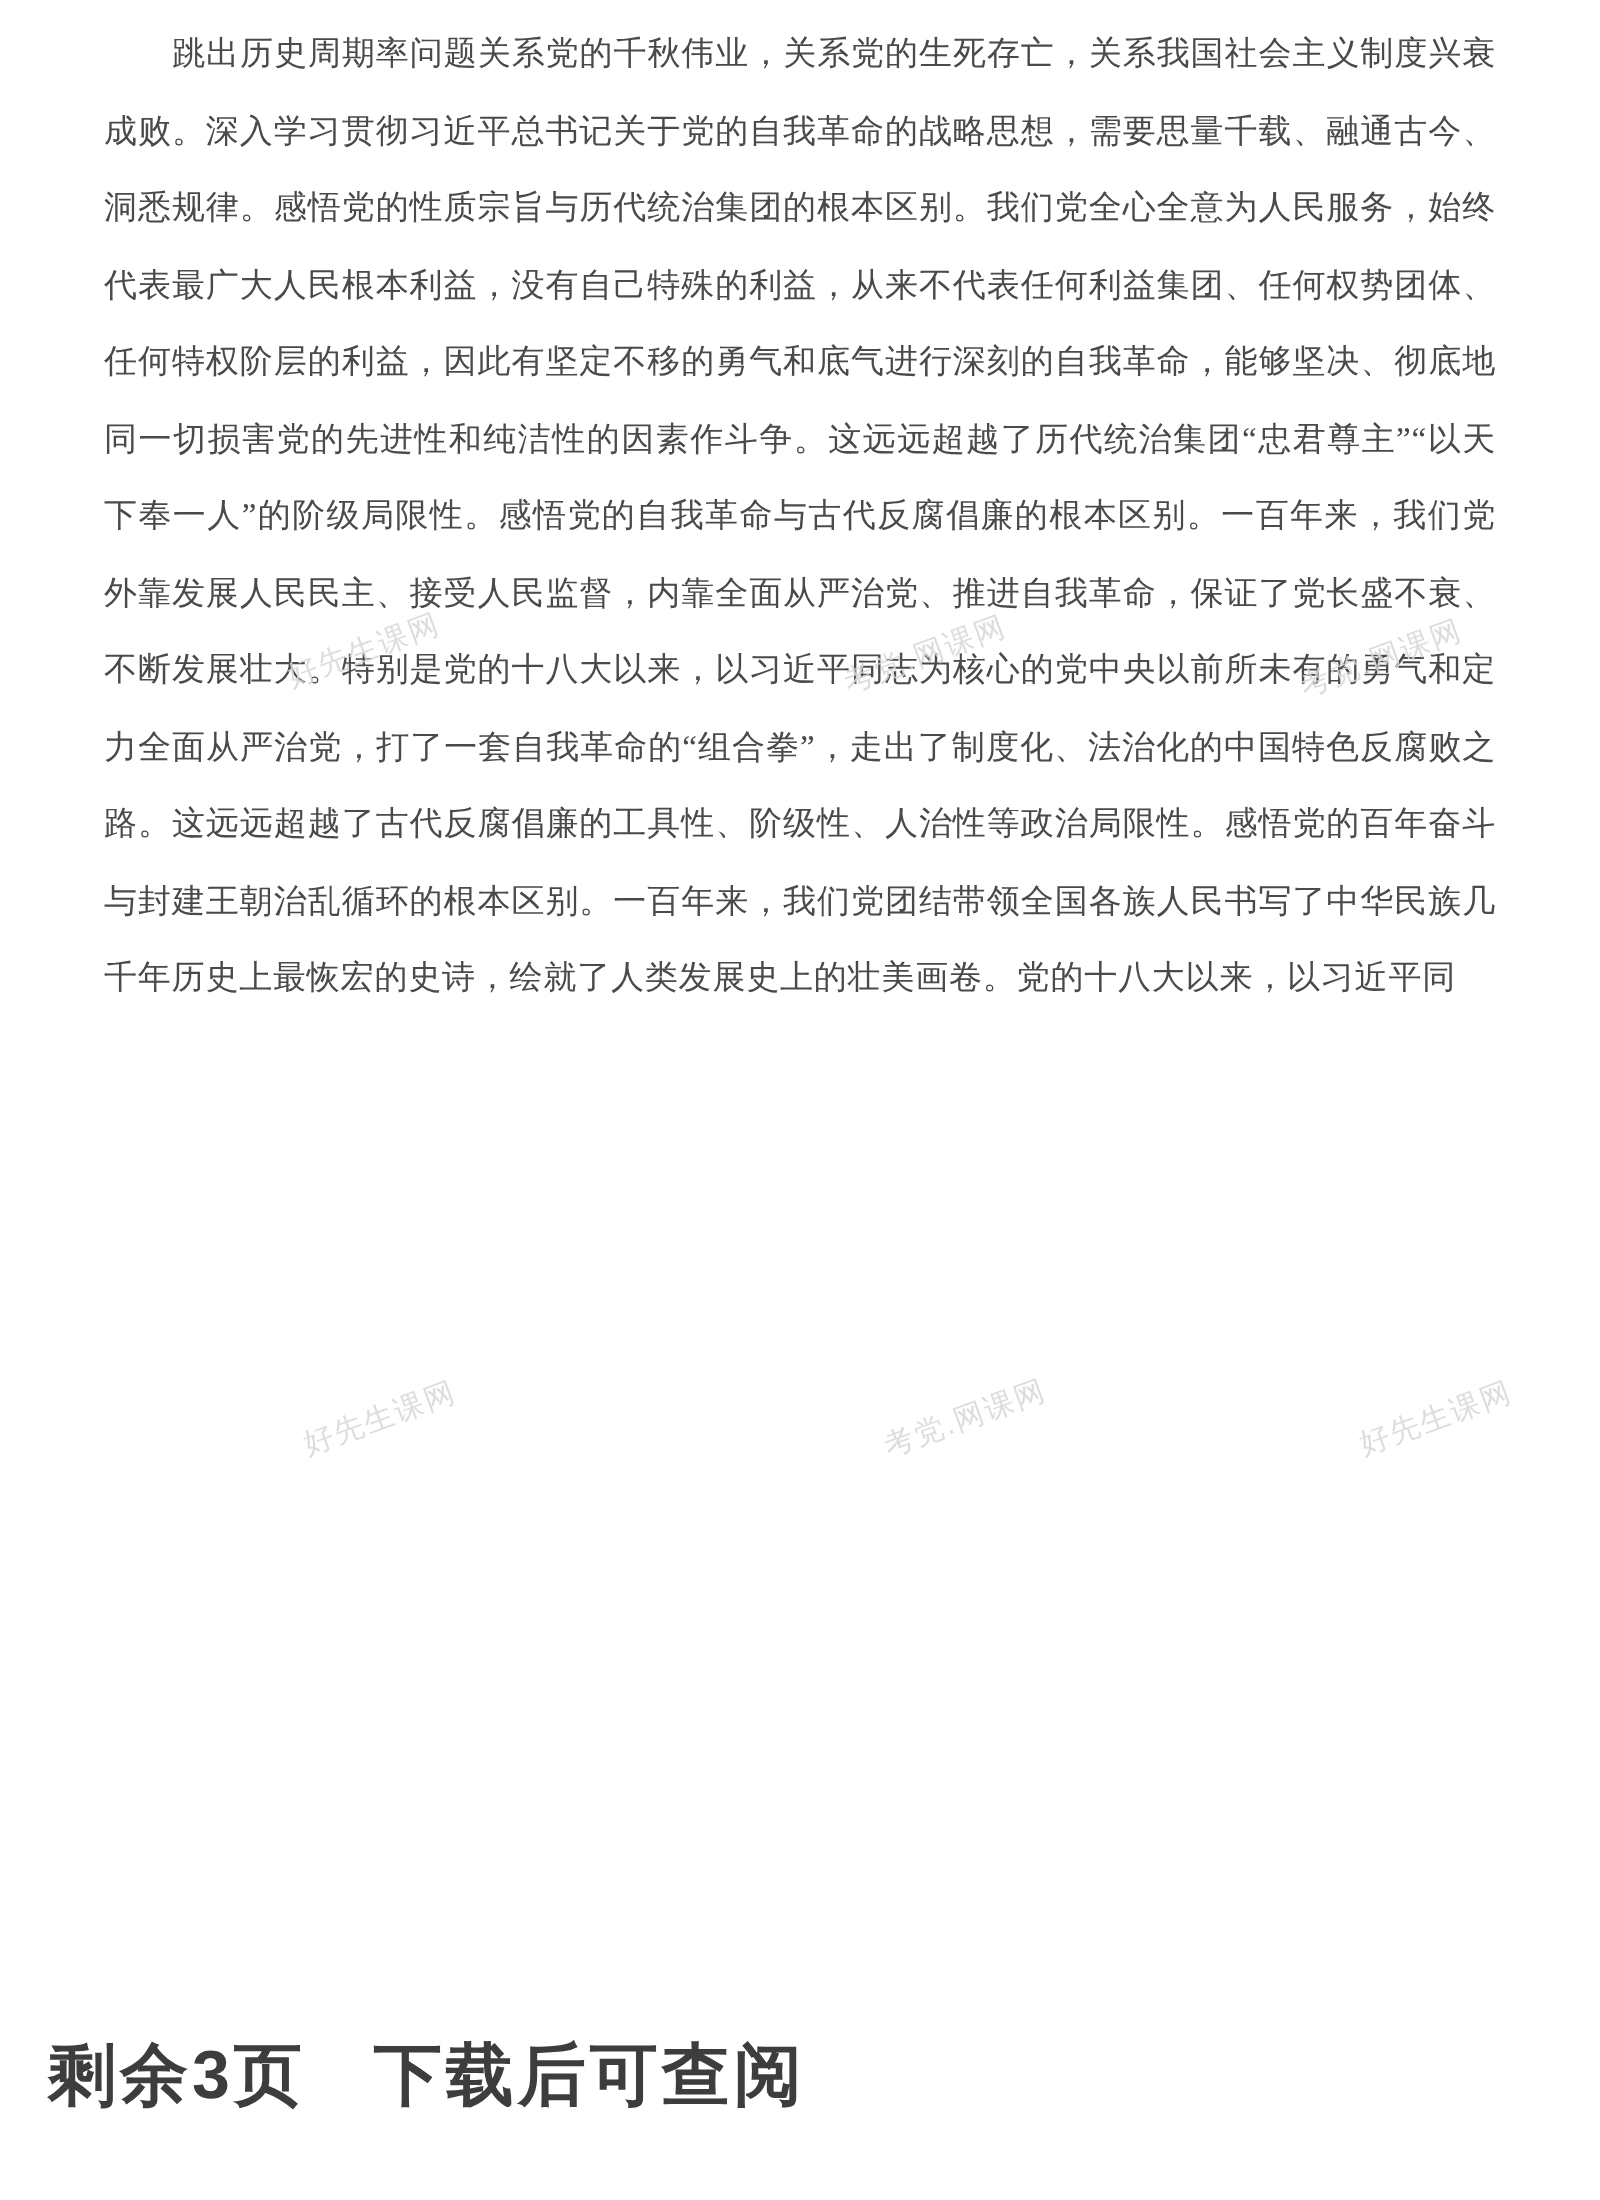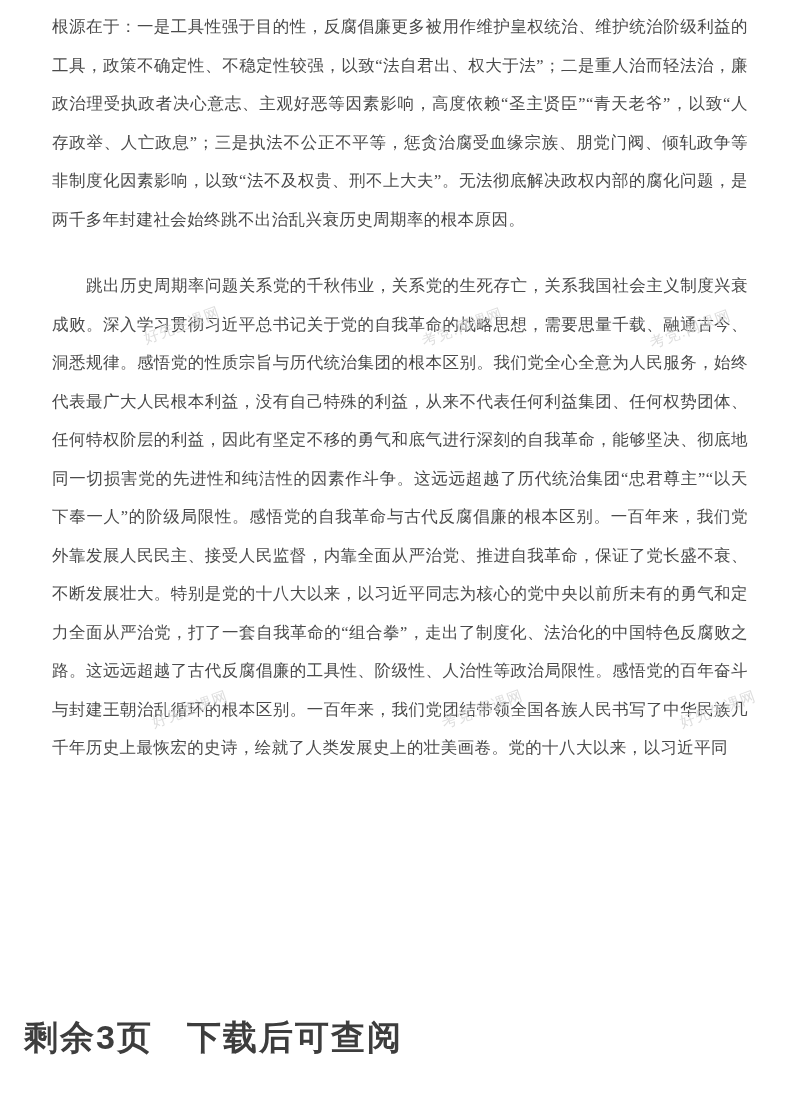--- a/index.html
+++ b/index.html
@@ -88,21 +88,20 @@
     background: linear-gradient(to bottom, rgba(255,255,255,0) 0%, rgba(255,255,255,1) 72%);
     pointer-events: none;
   }
 </style>
 </head>
 <body>
 
 <div class="page">
 
   <div class="doc-body">
-    <p class="para">根源在于：一是工具性强于目的性，反腐倡廉更多被用作维护皇权统治、维护统治阶级利益的工具，政策不确定性、不稳定性较强，以致“法自君出、权大于法”；二是重人治而轻法治，廉政治理受执政者决心意志、主观好恶等因素影响，高度依赖“圣主贤臣”“青天老爷”，以致“人存政举、人亡政息”；三是执法不公正不平等，惩贪治腐受血缘宗族、朋党门阀、倾轧政争等非制度化因素影响，以致“法不及权贵、刑不上大夫”。无法彻底解决政权内部的腐化问题，是两千多年封建社会始终跳不出治乱兴衰历史周期率的根本原因。</p>
     <p class="para"><span class="indent"></span><span>跳出历史周期率问题关系党的千秋伟业，关系党的生死存亡，关系我国社会主义制度兴衰成败。深入学习贯彻习近平总书记关于党的自我革命的战略思想，需要思量千载、融通古今、洞悉规律。感悟党的性质宗旨与历代统治集团的根本区别。我们党全心全意为人民服务，始终代表最广大人民根本利益，没有自己特殊的利益，从来不代表任何利益集团、任何权势团体、任何特权阶层的利益，因此有坚定不移的勇气和底气进行深刻的自我革命，能够坚决、彻底地同一切损害党的先进性和纯洁性的因素作斗争。这远远超越了历代统治集团“忠君尊主”“以天下奉一人”的阶级局限性。感悟党的自我革命与古代反腐倡廉的根本区别。一百年来，我们党外靠发展人民民主、接受人民监督，内靠全面从严治党、推进自我革命，保证了党长盛不衰、不断发展壮大。特别是党的十八大以来，以习近平同志为核心的党中央以前所未有的勇气和定力全面从严治党，打了一套自我革命的“组合拳”，走出了制度化、法治化的中国特色反腐败之路。这远远超越了古代反腐倡廉的工具性、阶级性、人治性等政治局限性。感悟党的百年奋斗与封建王朝治乱循环的根本区别。一百年来，我们党团结带领全国各族人民书写了中华民族几千年历史上最恢宏的史诗，绘就了人类发展史上的壮美画卷。党的十八大以来，以习近平同</span></p>
   </div>
 
   <div class="wm r1" style="left:142px; top:316px;">好先生课网</div>
   <div class="wm r1" style="left:420px; top:318px;">考党.网课网</div>
   <div class="wm r1" style="left:648px; top:320px;">考党.网课网</div>
   <div class="wm r1" style="left:150px; top:700px;">好先生课网</div>
   <div class="wm r1" style="left:440px; top:700px;">考党.网课网</div>
   <div class="wm r1" style="left:678px; top:700px;">好先生课网</div>
 

